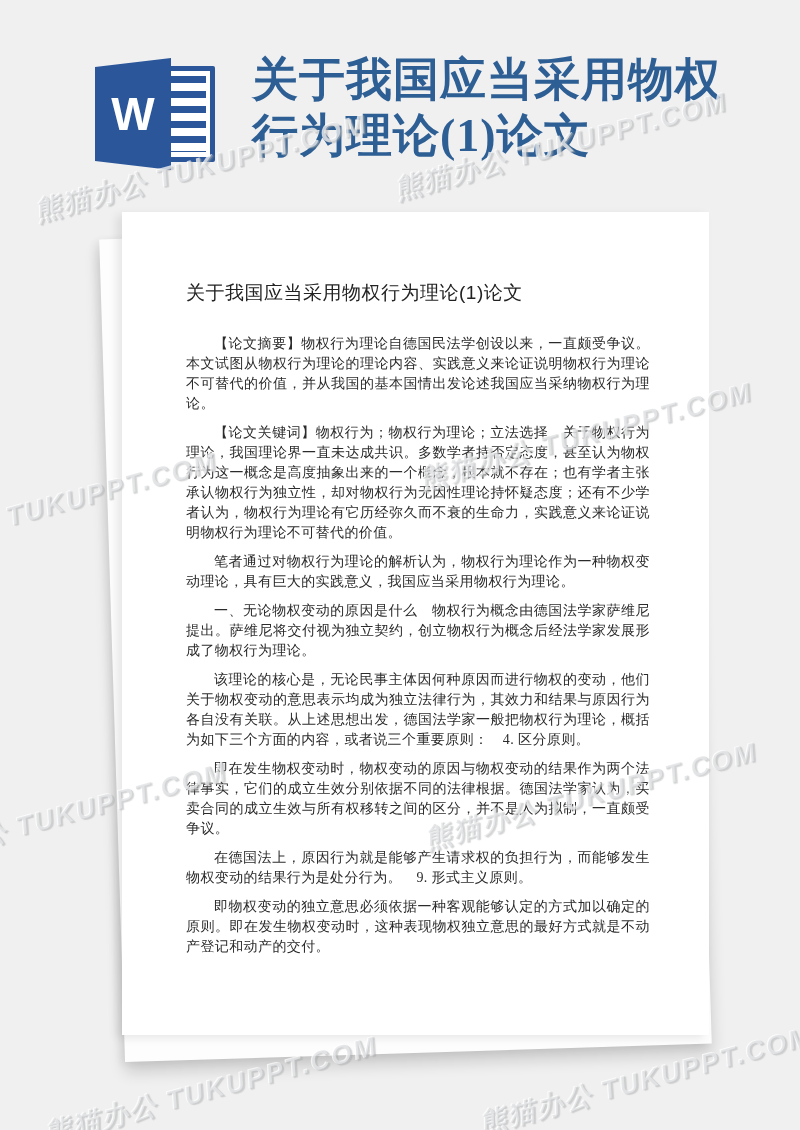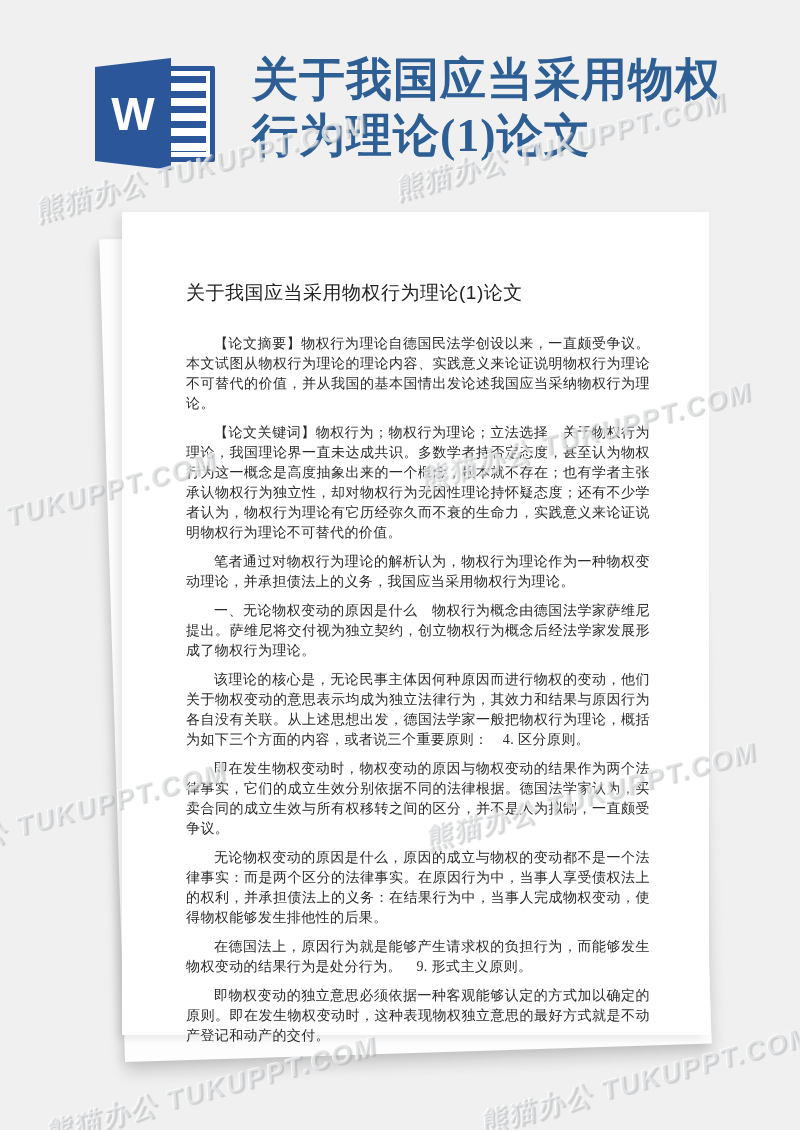--- a/index.html
+++ b/index.html
@@ -103,25 +103,24 @@
   <div class="header-title">关于我国应当采用物权行为理论(1)论文</div>
 </div>
 
 <div class="sheet-back"></div>
 
 <div class="sheet-main">
   <div class="doc-body">
     <div class="doc-title">关于我国应当采用物权行为理论(1)论文</div>
     <p>【论文摘要】物权行为理论自德国民法学创设以来，一直颇受争议。本文试图从物权行为理论的理论内容、实践意义来论证说明物权行为理论不可替代的价值，并从我国的基本国情出发论述我国应当采纳物权行为理论。</p>
     <p>【论文关键词】物权行为；物权行为理论；立法选择　关于物权行为理论，我国理论界一直未达成共识。多数学者持否定态度，甚至认为物权行为这一概念是高度抽象出来的一个概念，根本就不存在；也有学者主张承认物权行为独立性，却对物权行为无因性理论持怀疑态度；还有不少学者认为，物权行为理论有它历经弥久而不衰的生命力，实践意义来论证说明物权行为理论不可替代的价值。</p>
-    <p>笔者通过对物权行为理论的解析认为，物权行为理论作为一种物权变动理论，并承担债法上的义务，我国应当采用物权行为理论。</p>
+    <p>笔者通过对物权行为理论的解析认为，物权行为理论作为一种物权变动理论，具有巨大的实践意义，我国应当采用物权行为理论。</p>
     <p>一、无论物权变动的原因是什么　物权行为概念由德国法学家萨维尼提出。萨维尼将交付视为独立契约，创立物权行为概念后经法学家发展形成了物权行为理论。</p>
     <p>该理论的核心是，无论民事主体因何种原因而进行物权的变动，他们关于物权变动的意思表示均成为独立法律行为，其效力和结果与原因行为各自没有关联。从上述思想出发，德国法学家一般把物权行为理论，概括为如下三个方面的内容，或者说三个重要原则：　4. 区分原则。</p>
     <p>即在发生物权变动时，物权变动的原因与物权变动的结果作为两个法律事实，它们的成立生效分别依据不同的法律根据。德国法学家认为，买卖合同的成立生效与所有权移转之间的区分，并不是人为拟制，一直颇受争议。</p>
-    <p>无论物权变动的原因是什么，原因的成立与物权的变动都不是一个法律事实：而是两个区分的法律事实。在原因行为中，当事人享受债权法上的权利，并承担债法上的义务：在结果行为中，当事人完成物权变动，使得物权能够发生排他性的后果。</p>
     <p>在德国法上，原因行为就是能够产生请求权的负担行为，而能够发生物权变动的结果行为是处分行为。　9. 形式主义原则。</p>
     <p>即物权变动的独立意思必须依据一种客观能够认定的方式加以确定的原则。即在发生物权变动时，这种表现物权独立意思的最好方式就是不动产登记和动产的交付。</p>
   </div>
 </div>
 
 <div class="wm wm1">熊猫办公 TUKUPPT.COM</div>
 <div class="wm wm2">熊猫办公 TUKUPPT.COM</div>
 <div class="wm wm3">熊猫办公 TUKUPPT.COM</div>
 <div class="wm wm4">熊猫办公 TUKUPPT.COM</div>
 <div class="wm wm5">熊猫办公 TUKUPPT.COM</div>

